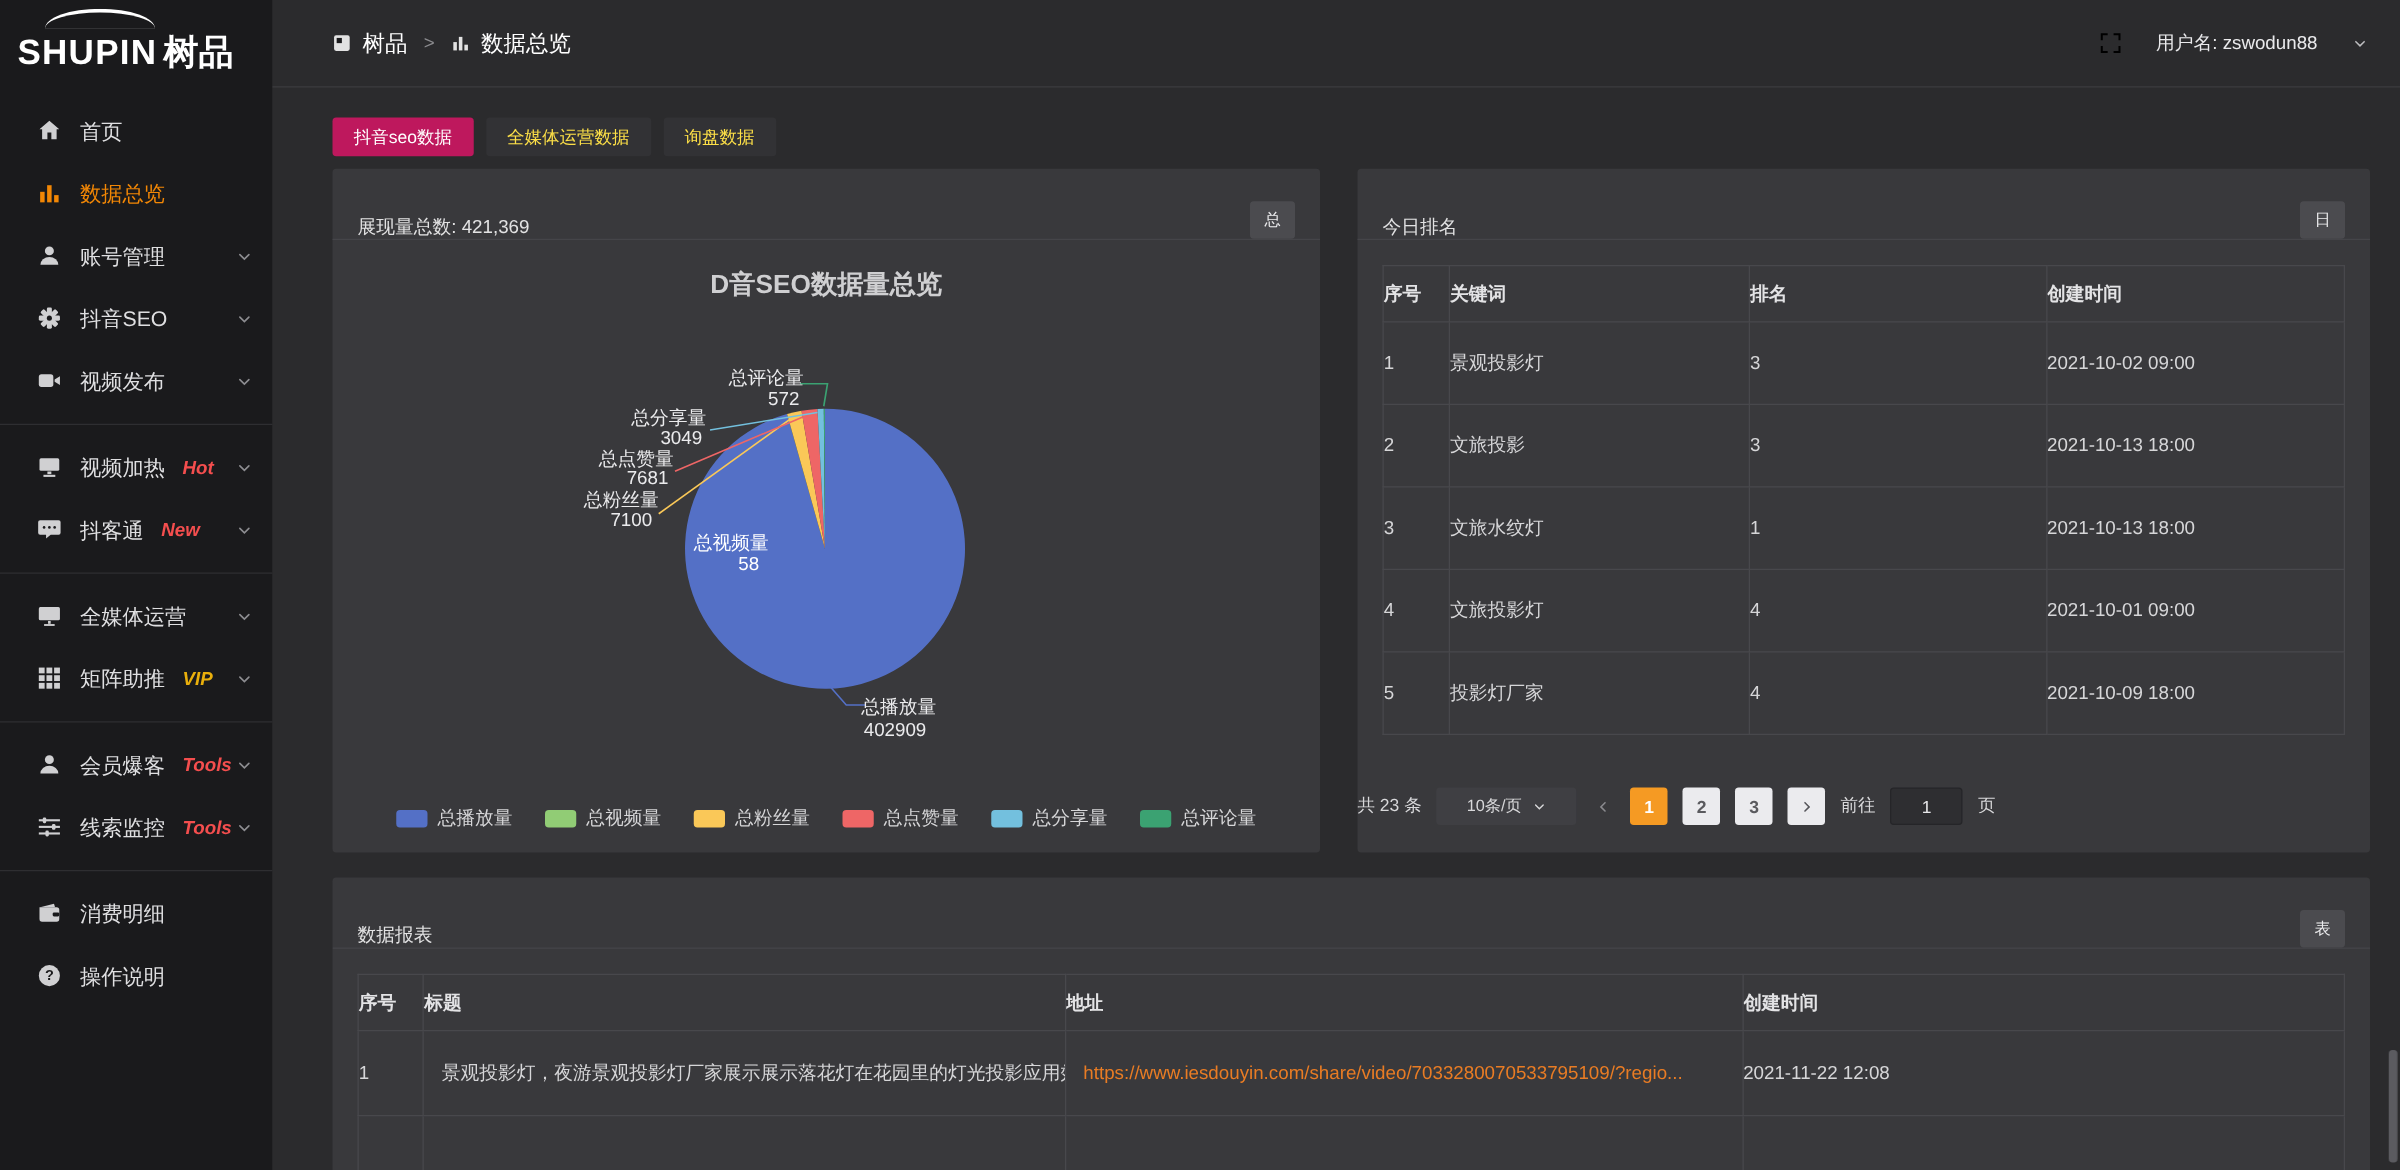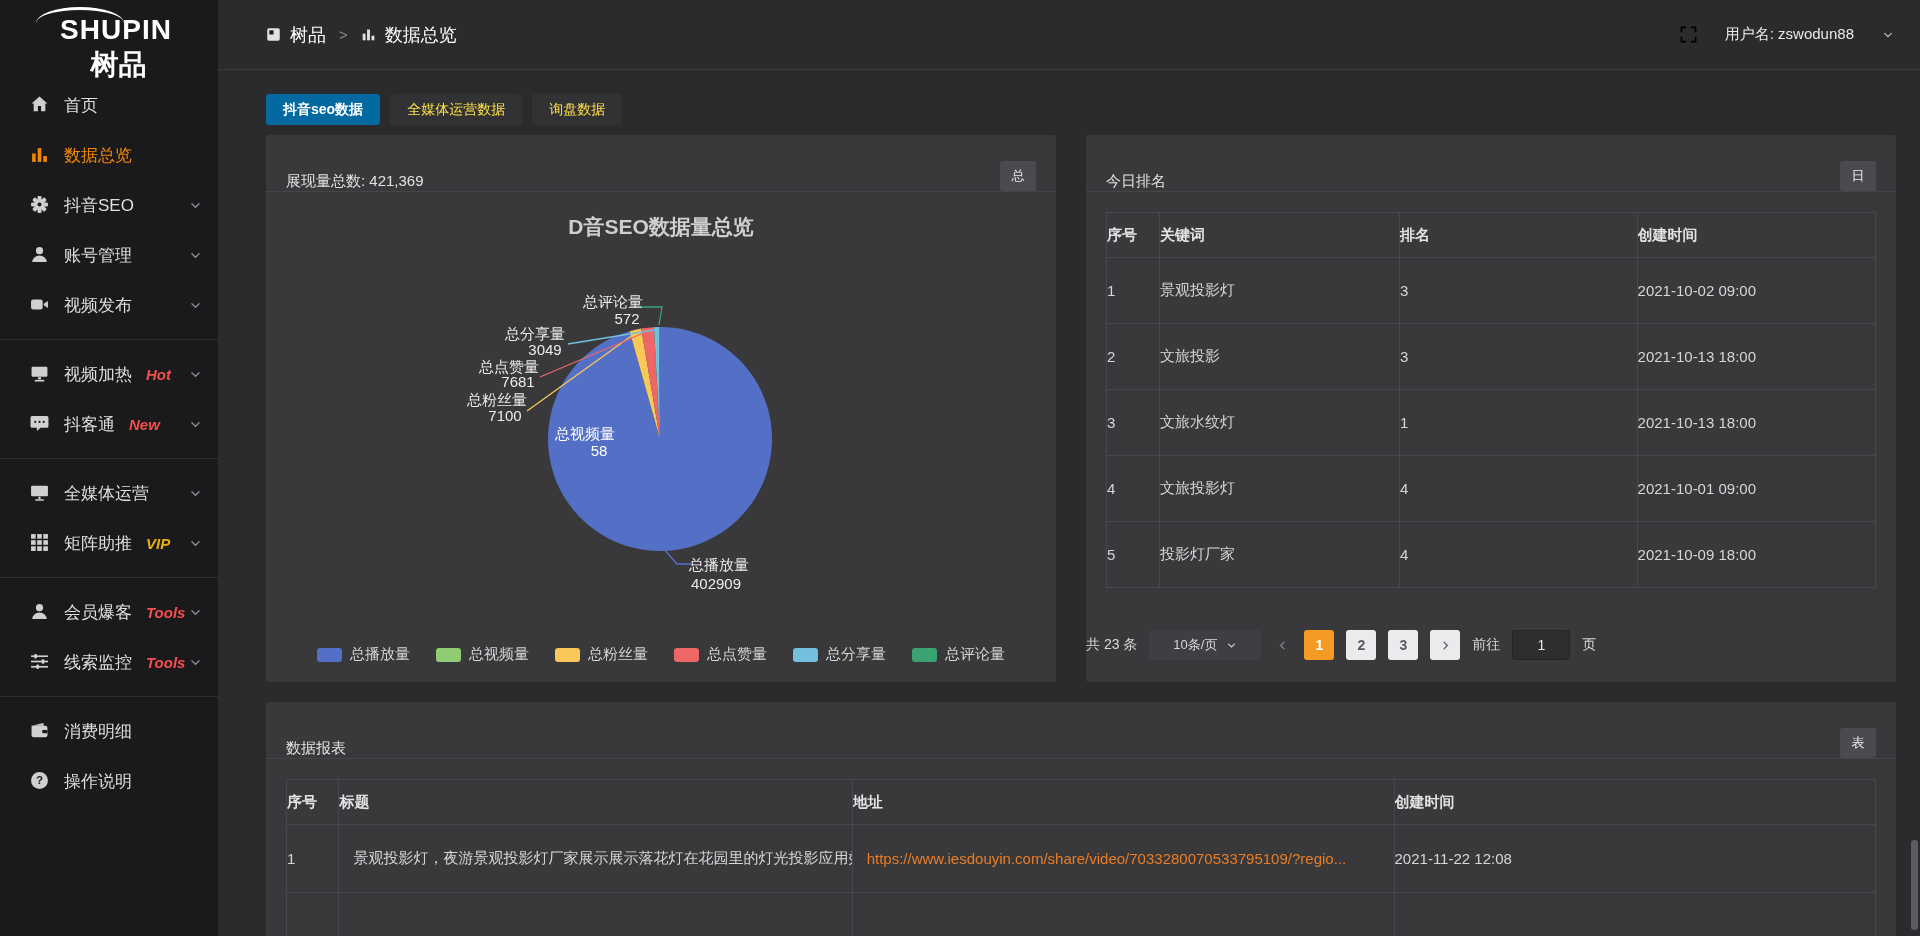--- a/index.html
+++ b/index.html
@@ -2,21 +2,21 @@
 <html><head>
 <meta charset="utf-8">
 <style>
   * { margin:0; padding:0; box-sizing:border-box; }
   html,body { width:1920px; height:936px; overflow:hidden; background:#2b2b2d;
     font-family:"Liberation Sans","DejaVu Sans",sans-serif; }
   .app { display:flex; width:100%; height:100%; }
 
   
   .sidebar { width:218px; flex:0 0 218px; height:100%; background:#1a1a1c; }
-  .logo { height:70px; position:relative; display:flex; align-items:center; padding:14px 0 0 14px; cursor:pointer;flex-direction:column; }
+  .logo { height:70px; position:relative; display:flex; align-items:center; padding:14px 0 0 14px; cursor:pointer; }
   .logo-arc { position:absolute; top:7px; left:36px; width:88px; height:16px;
     border:0 solid #fff; border-top-width:3px; border-radius:50% 50% 0 0 / 100% 100% 0 0; }
   .logo-en { color:#fff; font-size:28px; font-weight:800; letter-spacing:1px; }
   .logo-cn { color:#fff; font-size:28px; font-weight:700; margin-left:5px; }
   #side-nav { padding-top:10px; }
   .side-item { height:50px; display:flex; align-items:center; padding:0 16px 0 30px;
     color:#dfdfe1; font-size:17px; cursor:pointer; }
   .side-item .ico { width:20px; height:20px; margin-right:14px; color:#d0d0d2; }
   .side-item .ico svg { width:19px; height:19px; display:block; }
   .side-item.active { color:#f28705; }
@@ -38,21 +38,21 @@
   .topbar-right { margin-left:auto; display:flex; align-items:center; gap:28px; }
   .fs-icon { cursor:pointer; }
   .fs-icon svg { width:17px; height:17px; display:block; }
   .username { color:#eaeaec; font-size:15px; cursor:pointer; }
   .user-caret svg { width:12px; height:12px; display:block; color:#bdbdbf; }
 
   .content { flex:1; padding:24px 24px 0 48px; overflow:hidden; }
   .tabs { display:flex; gap:10px; margin-bottom:10px; }
   .tab { border:none; padding:0 17px; height:31px; border-radius:3px; font-size:14px;
     background:#323235; color:#fde047; cursor:pointer; font-family:inherit; }
-  .tab.active { background:#0369a1; color:#fff; font-weight:700; }
+  .tab.active { background:#be185d; color:#fff; font-weight:400; }
 
   .panels-row { display:flex; gap:30px; margin-top:10px; }
   .panel { background:#39393c; border-radius:3px; }
   .panel-head { height:57px; display:flex; align-items:flex-end; padding:0 20px;
     border-bottom:1px solid #454549; }
   .panel-title { color:#e2e2e3; font-size:15px; }
   .corner-badge { margin-left:auto; width:36px; height:30px; background:#4b4b4f; color:#ececee;
     border:none; border-radius:3px; font-size:13px; cursor:pointer; font-family:inherit; }
 
   .panel-left { width:790px; flex:0 0 790px; height:547px; display:flex; flex-direction:column; }
@@ -122,43 +122,43 @@
               <rect x="2" y="8" width="3.4" height="8"></rect>
               <rect x="7.3" y="3" width="3.4" height="13"></rect>
               <rect x="12.6" y="10.5" width="3.4" height="5.5"></rect>
             </svg>
           </span>
           <span class="side-label">数据总览</span>
         </div>
         <div class="side-item">
           <span class="ico">
             <svg viewBox="0 0 18 18" fill="currentColor" xmlns="http://www.w3.org/2000/svg">
+              <circle cx="9" cy="5.4" r="3.4"></circle>
+              <path d="M2.2 16a6.8 6 0 0 1 13.6 0z"></path>
+            </svg>
+          </span>
+          <span class="side-label">账号管理</span>
+          <span class="side-chevron">
+            <svg viewBox="0 0 18 18" fill="currentColor" xmlns="http://www.w3.org/2000/svg">
+              <path d="M4 6.5 9 11.5 14 6.5" fill="none" stroke="currentColor" stroke-width="1.8" stroke-linecap="round"></path>
+            </svg>
+          </span>
+        </div>
+        <div class="side-item">
+          <span class="ico">
+            <svg viewBox="0 0 18 18" fill="currentColor" xmlns="http://www.w3.org/2000/svg">
               <rect x="7.1" y="1" width="3.8" height="16" rx="1"></rect>
               <rect x="7.1" y="1" width="3.8" height="16" rx="1" transform="rotate(45 9 9)"></rect>
               <rect x="7.1" y="1" width="3.8" height="16" rx="1" transform="rotate(90 9 9)"></rect>
               <rect x="7.1" y="1" width="3.8" height="16" rx="1" transform="rotate(135 9 9)"></rect>
               <circle cx="9" cy="9" r="4.4"></circle>
               <circle cx="9" cy="9" r="1.9" fill="#1a1a1c"></circle>
             </svg>
           </span>
           <span class="side-label">抖音SEO</span>
-          <span class="side-chevron">
-            <svg viewBox="0 0 18 18" fill="currentColor" xmlns="http://www.w3.org/2000/svg">
-              <path d="M4 6.5 9 11.5 14 6.5" fill="none" stroke="currentColor" stroke-width="1.8" stroke-linecap="round"></path>
-            </svg>
-          </span>
-        </div>
-        <div class="side-item">
-          <span class="ico">
-            <svg viewBox="0 0 18 18" fill="currentColor" xmlns="http://www.w3.org/2000/svg">
-              <circle cx="9" cy="5.4" r="3.4"></circle>
-              <path d="M2.2 16a6.8 6 0 0 1 13.6 0z"></path>
-            </svg>
-          </span>
-          <span class="side-label">账号管理</span>
           <span class="side-chevron">
             <svg viewBox="0 0 18 18" fill="currentColor" xmlns="http://www.w3.org/2000/svg">
               <path d="M4 6.5 9 11.5 14 6.5" fill="none" stroke="currentColor" stroke-width="1.8" stroke-linecap="round"></path>
             </svg>
           </span>
         </div>
         <div class="side-item">
           <span class="ico">
             <svg viewBox="0 0 18 18" fill="currentColor" xmlns="http://www.w3.org/2000/svg">
               <rect x="1" y="4.2" width="11" height="9.6" rx="2"></rect>

